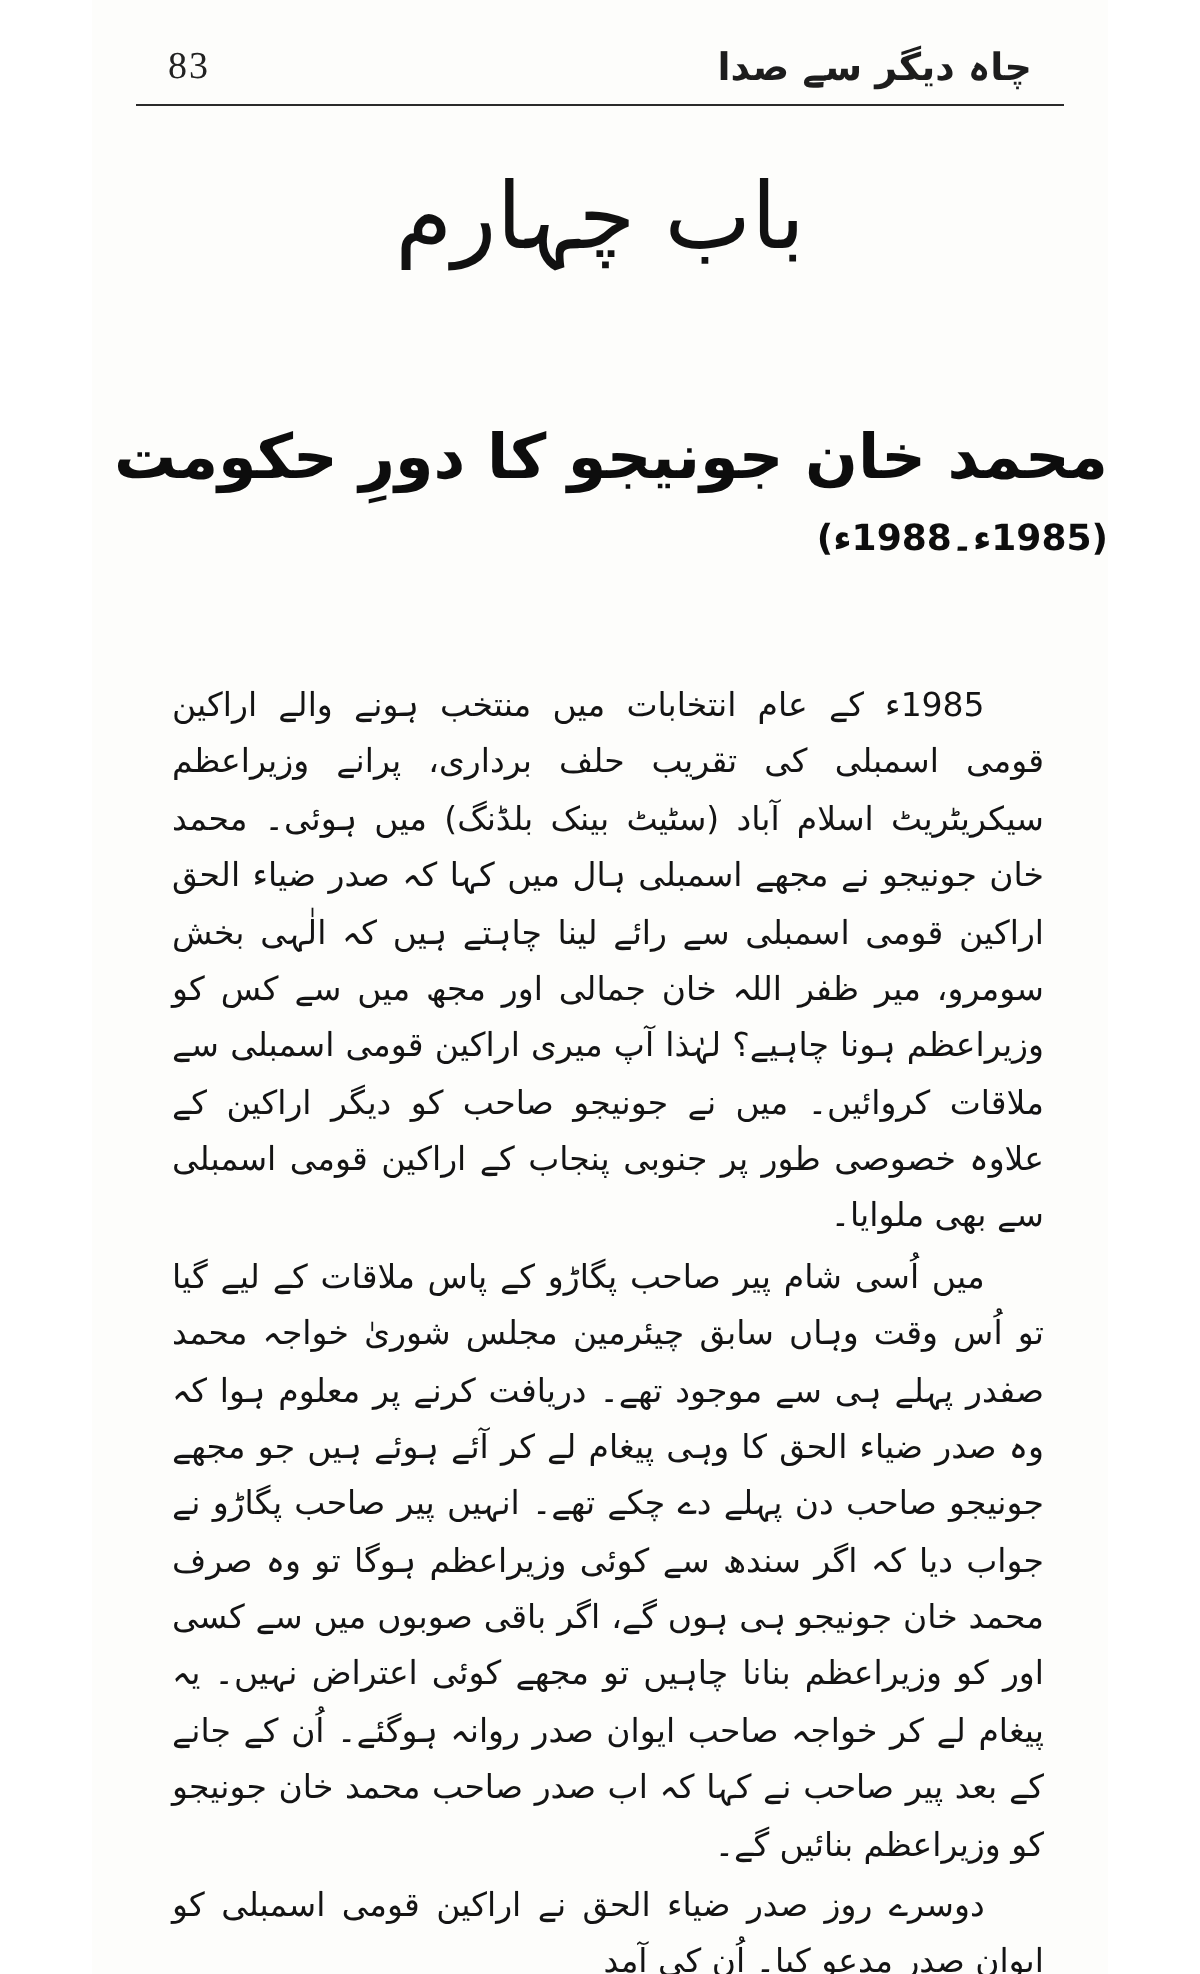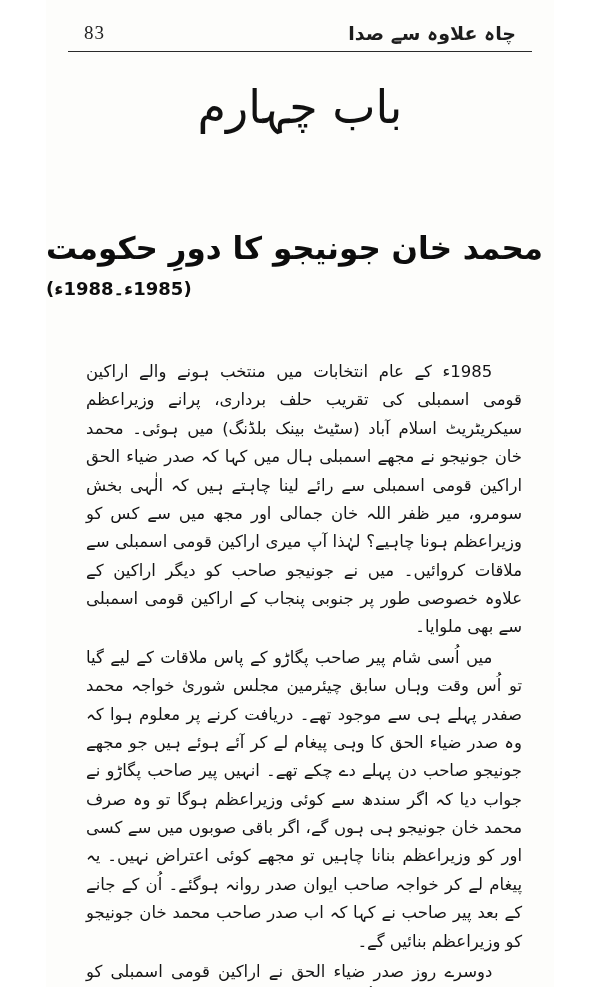--- a/index.html
+++ b/index.html
@@ -47,22 +47,22 @@
     margin-top: 30px;
     text-align: center;
     font-size: 46px;
     font-weight: normal;
     color: #111;
     line-height: 1.1;
     letter-spacing: 1px;
   }
   
   .section-title {
-    margin-top: 96px;
-    text-align: left;
+    margin-top: 76px;
+    text-align: right;
     direction: rtl;
     font-size: 31px;
     font-weight: bold;
     color: #0d0d0d;
     line-height: 1.25;
   }
   .section-years {
     font-size: 18px;
     font-weight: bold;
     color: #0d0d0d;
@@ -83,21 +83,21 @@
     text-indent: 1.8em;
   }
 </style>
 </head>
 <body>
 
 <div class="page">
 
   <div class="running-header">
     <span class="page-number">83</span>
-    <span class="header-book-title">چاہ علاوہ سے صدا</span>
+    <span class="header-book-title">چاہ دیگر سے صدا</span>
   </div>
 
   <div class="chapter-heading">باب چہارم</div>
 
   <div class="section-title">
     <span>محمد خان جونیجو کا دورِ حکومت</span>
     <span class="section-years">(1985ء۔1988ء)</span>
   </div>
 
   <div class="body-text">

